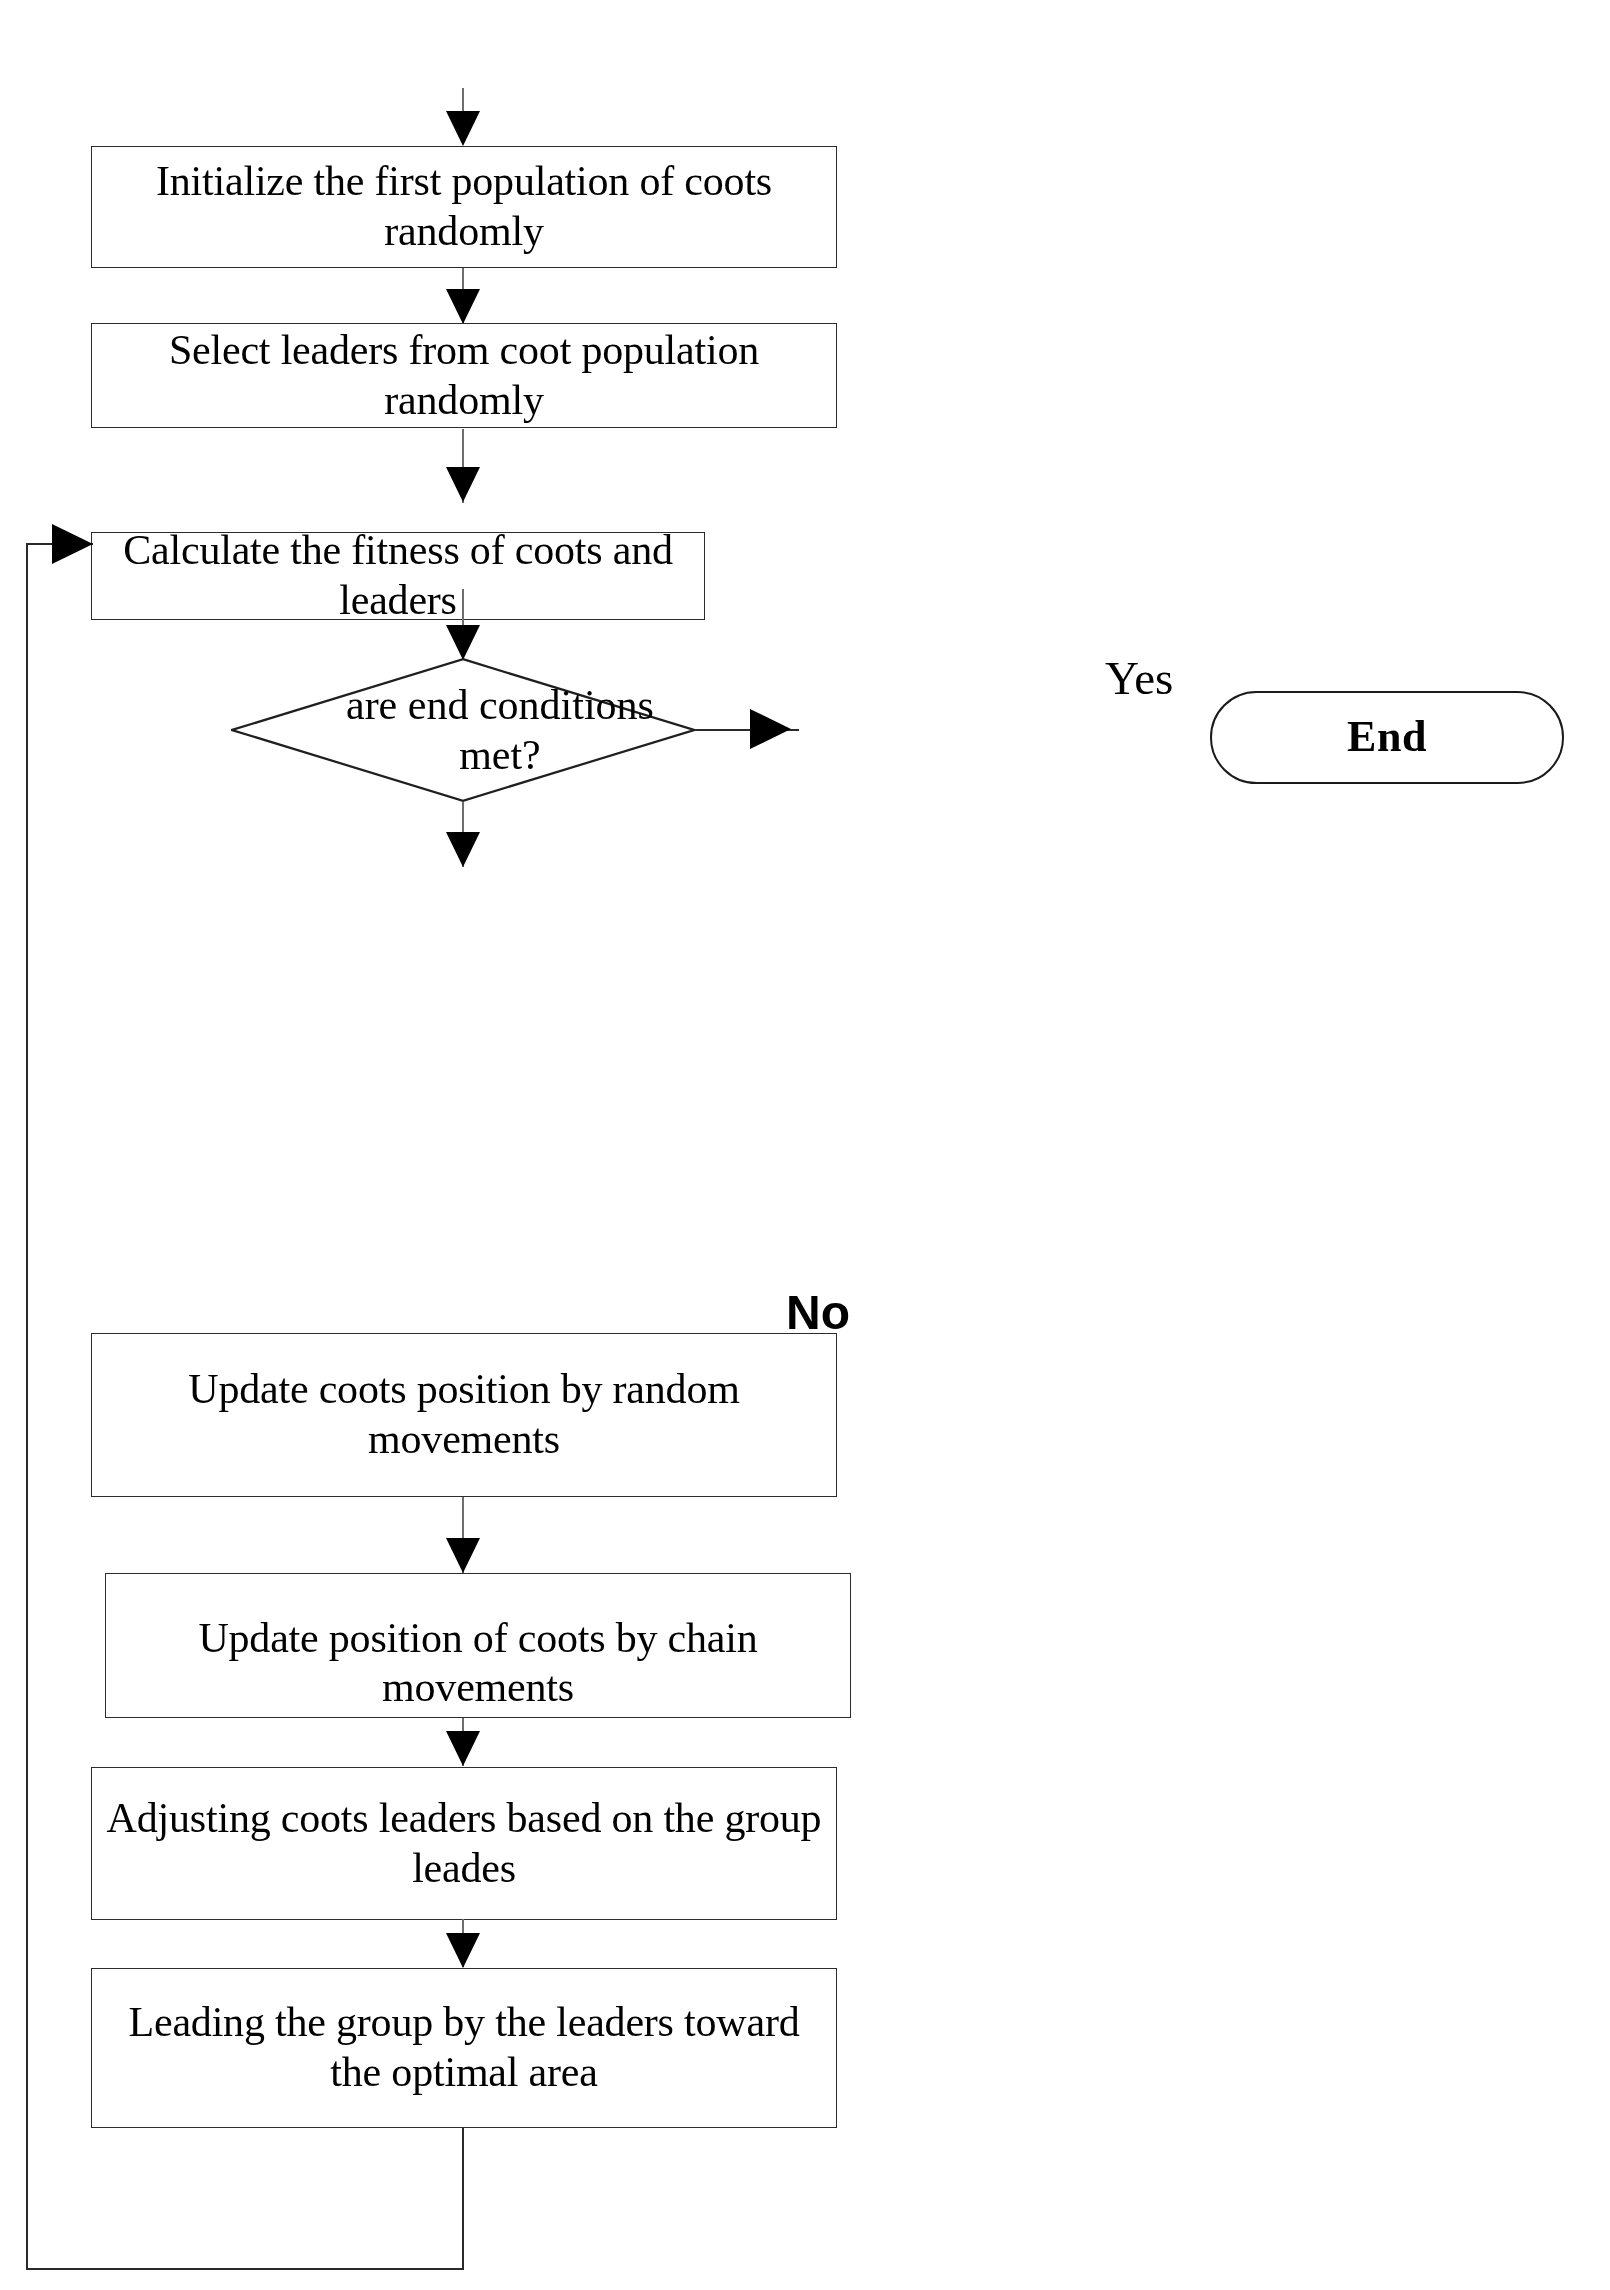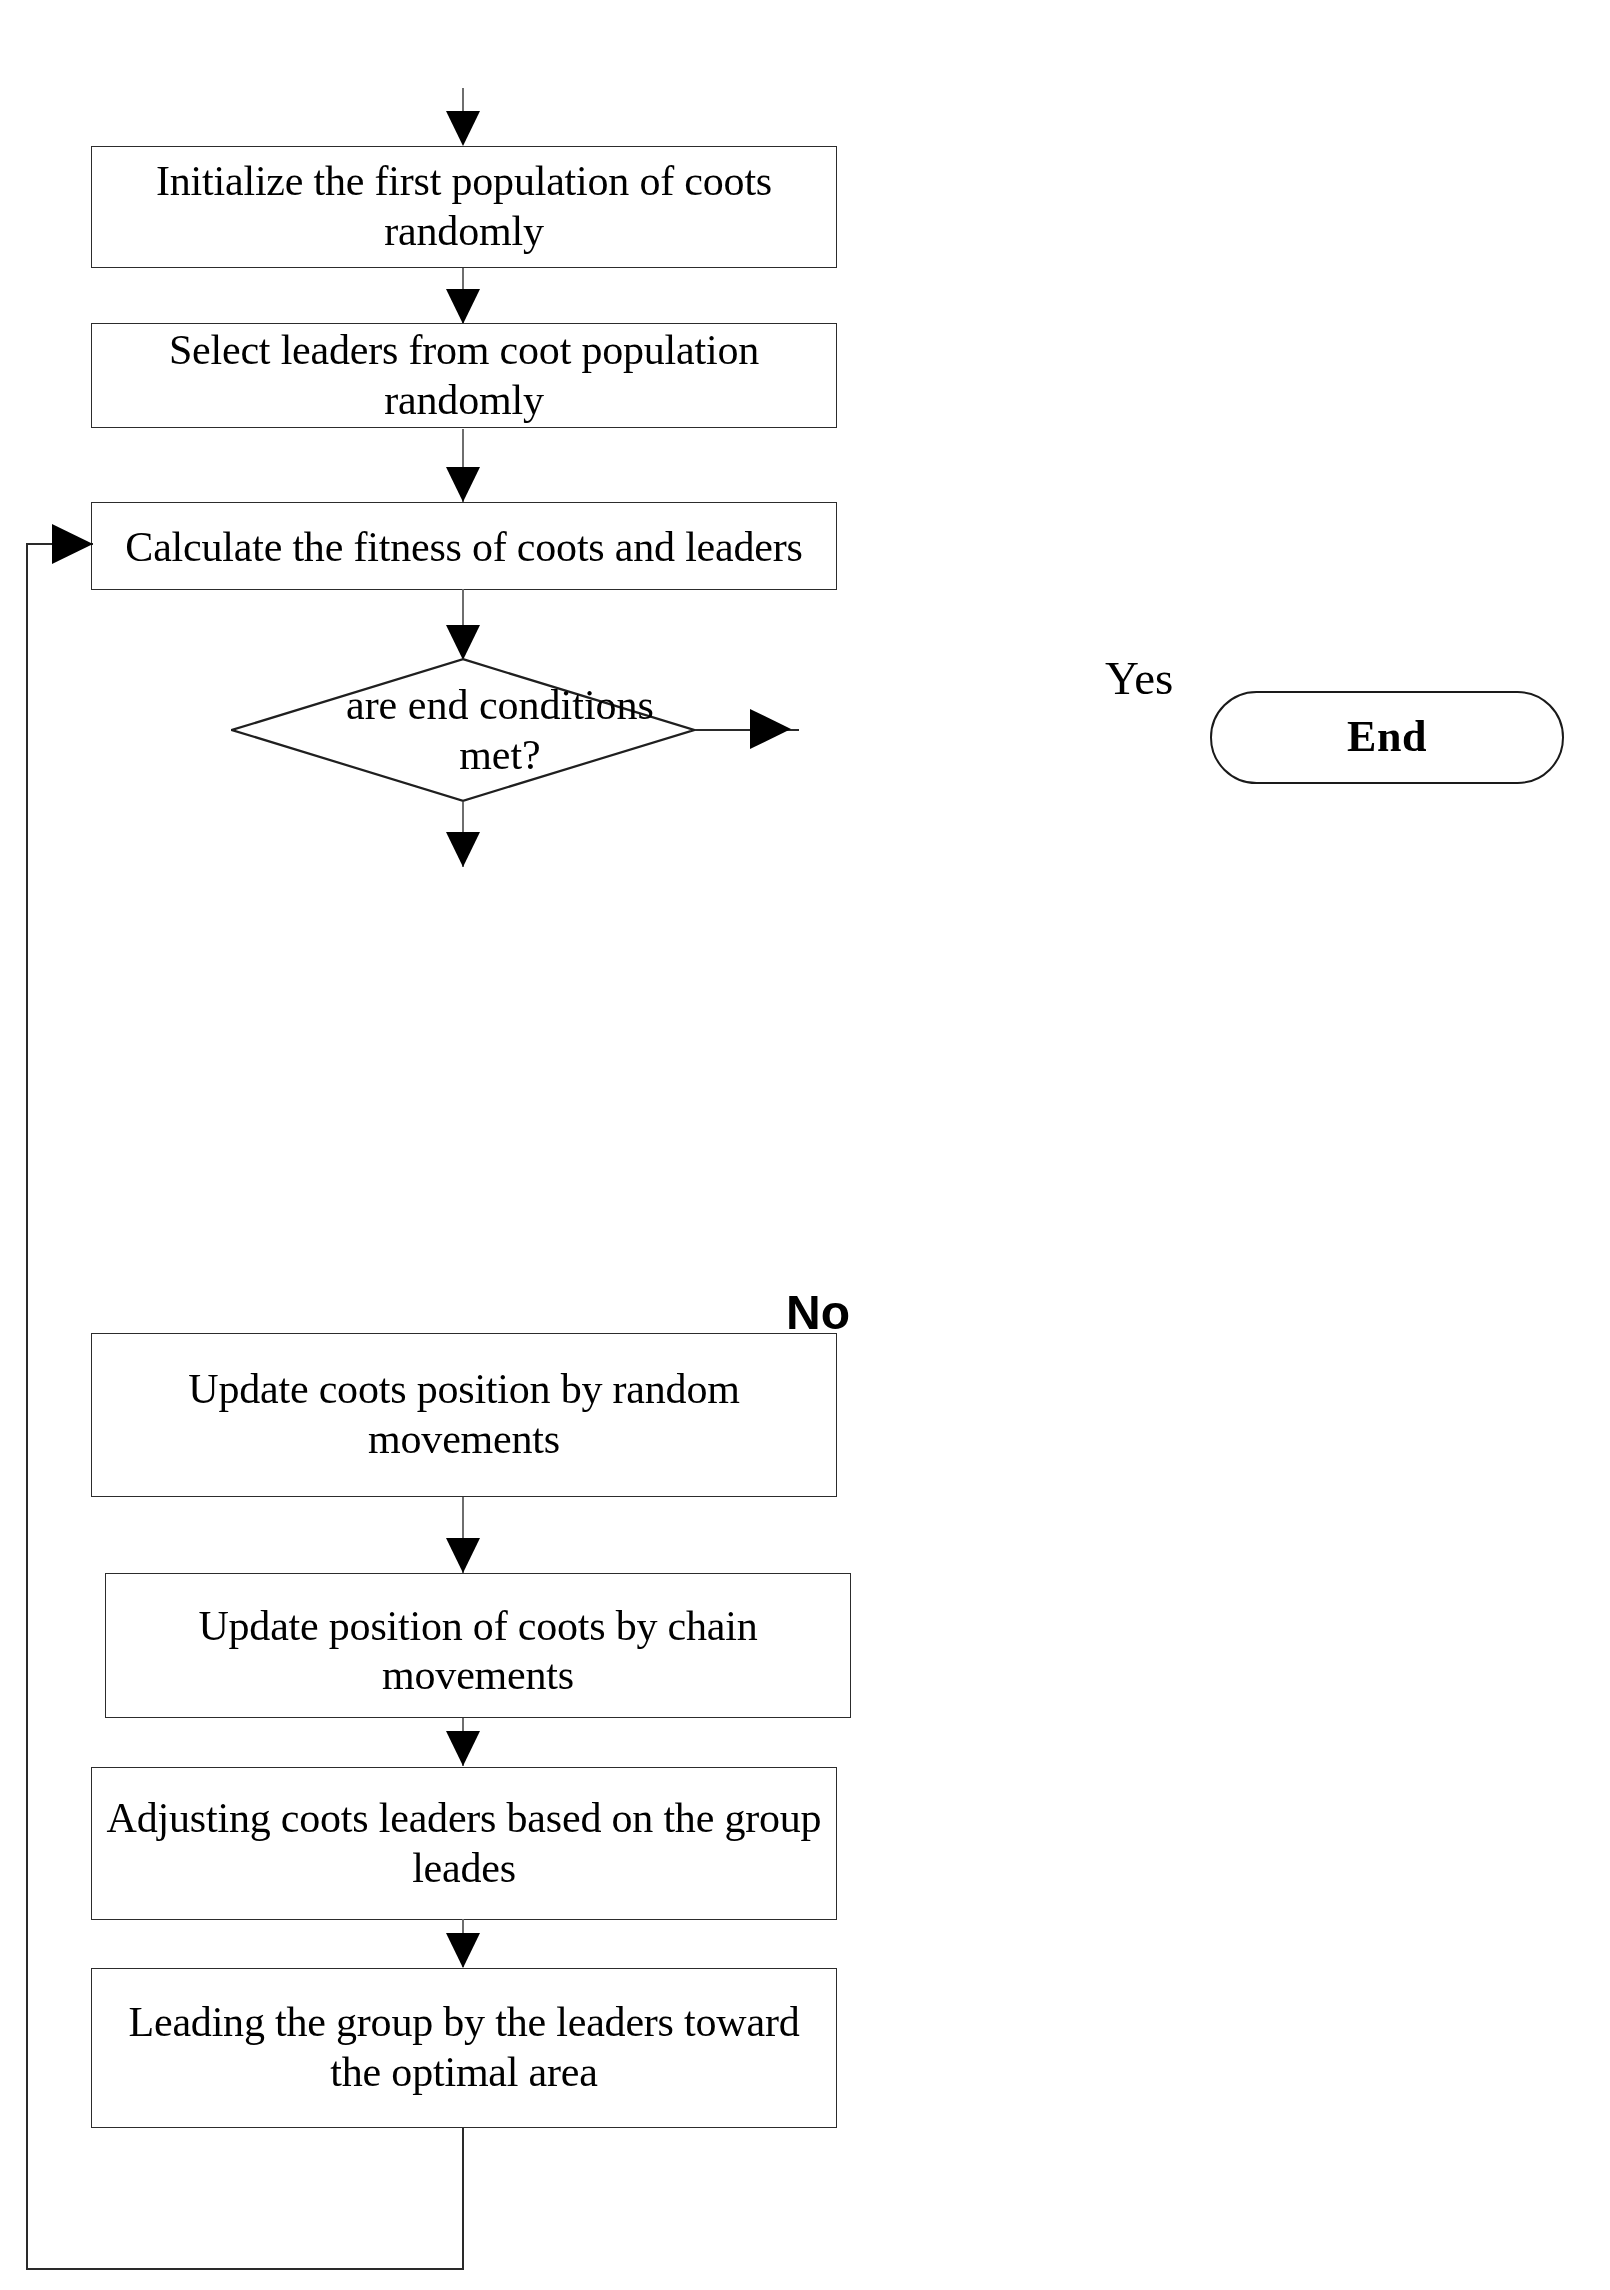--- a/index.html
+++ b/index.html
@@ -26,21 +26,21 @@
     text-align: center;
     color: #000000;
   }
   .proc {
     border: 1.9px solid #2c2c2c;
     background: #ffffff;
     font-family: "Liberation Serif", "DejaVu Serif", serif;
     font-size: 42px;
     line-height: 1.18;
     letter-spacing: -0.2px;
-    padding: 16px 13px;
+    padding: 4px 13px;
   }
   .terminator {
     border: 2.8px solid #1a1a1a;
     background: #ffffff;
     font-family: "Liberation Serif", "DejaVu Serif", serif;
     font-size: 44px;
     line-height: 1.1;
   }
   .terminator.start-shape { border-radius: 45px; }
   .terminator.end-shape  { border-radius: 58px; font-weight: 700; letter-spacing: 0.5px;}
@@ -129,21 +129,21 @@
   <div class="vline" style="left:462px; top:268px; height:56px;"></div>
   <div class="arrow-down" style="left:446px; top:289px;"></div>
 
   <div class="node proc" style="left:91px; top:323px; width:746px; height:105px;">
     <span>Select leaders from coot population randomly</span>
   </div>
 
   <div class="vline" style="left:462px; top:429px; height:74px;"></div>
   <div class="arrow-down" style="left:446px; top:467px;"></div>
 
-  <div class="node proc" style="left:91px; top:502px; width:746px; height:88px;align-items:flex-end;">
+  <div class="node proc" style="left:91px; top:532px; width:614px; height:88px;">
     <span>Calculate the fitness of coots and leaders</span>
   </div>
 
   <div class="vline" style="left:462px; top:589px; height:71px;"></div>
   <div class="arrow-down" style="left:446px; top:625px;"></div>
 
   <div class="decision-wrap" style="left:231px; top:658px; width:464px; height:144px;">
     <svg width="464" height="144" viewBox="0 0 498 154">
       <polygon points="249,1 497,77 249,153 1,77" fill="#ffffff" stroke="#1f1f1f" stroke-width="2.4"></polygon>
     </svg>

